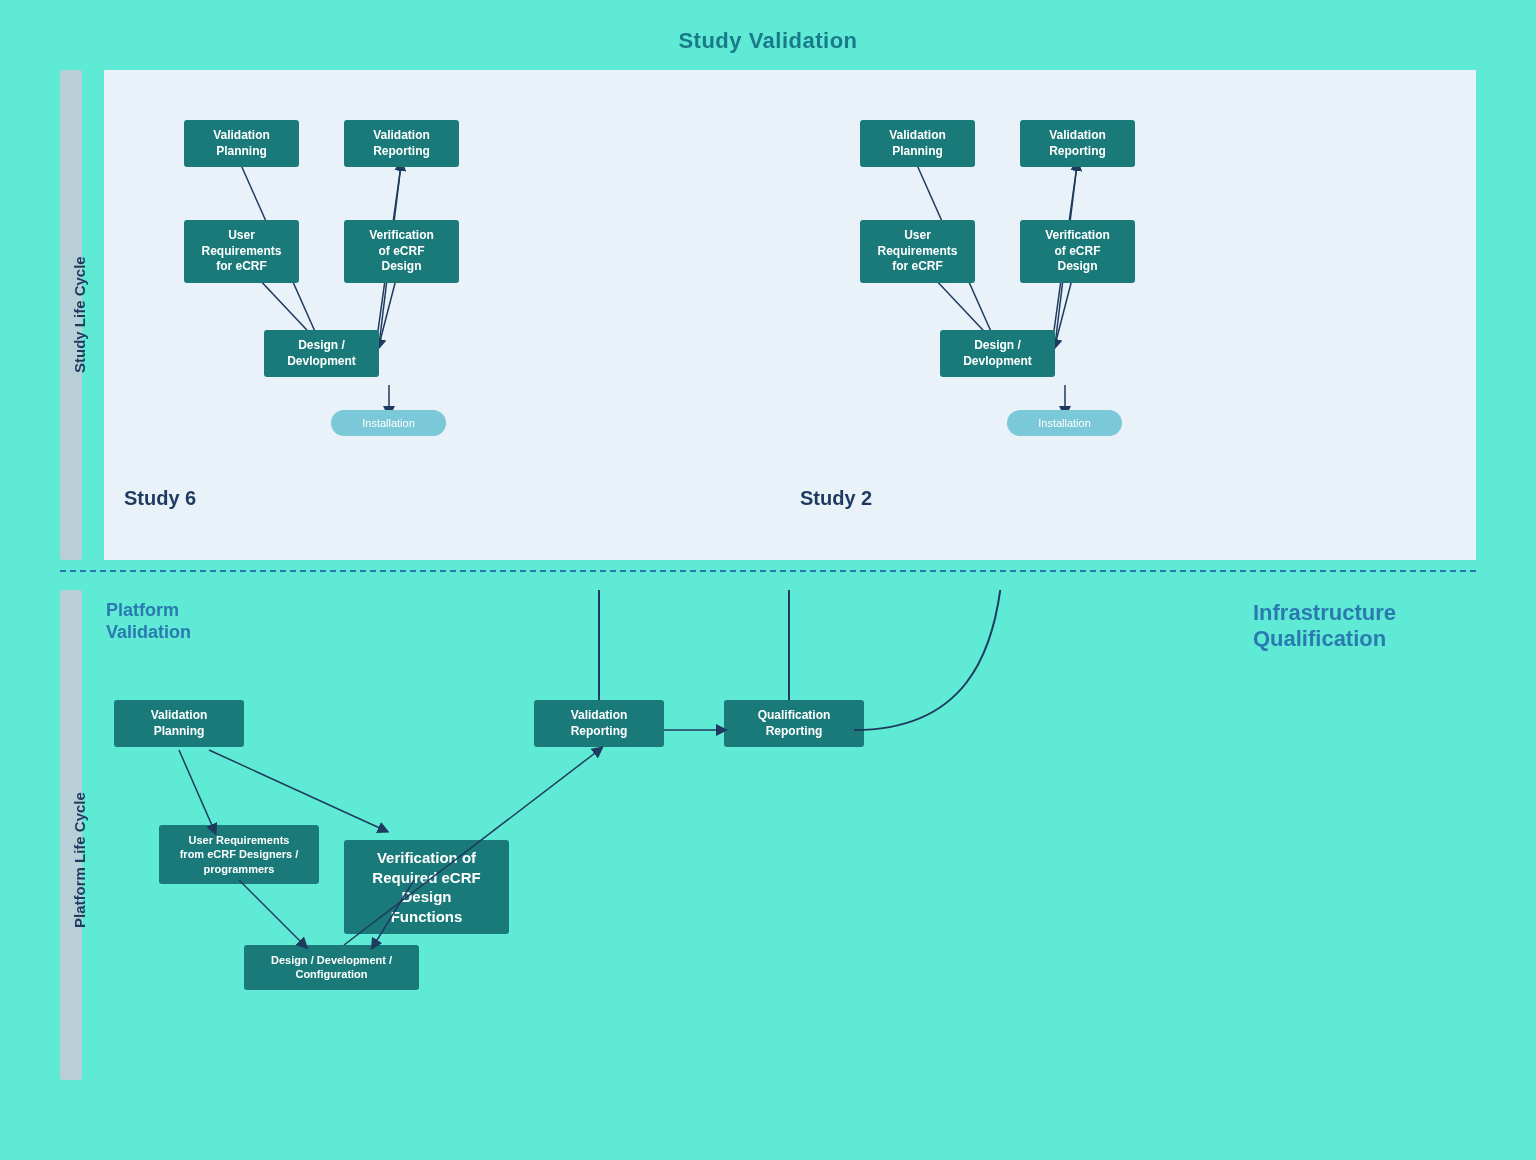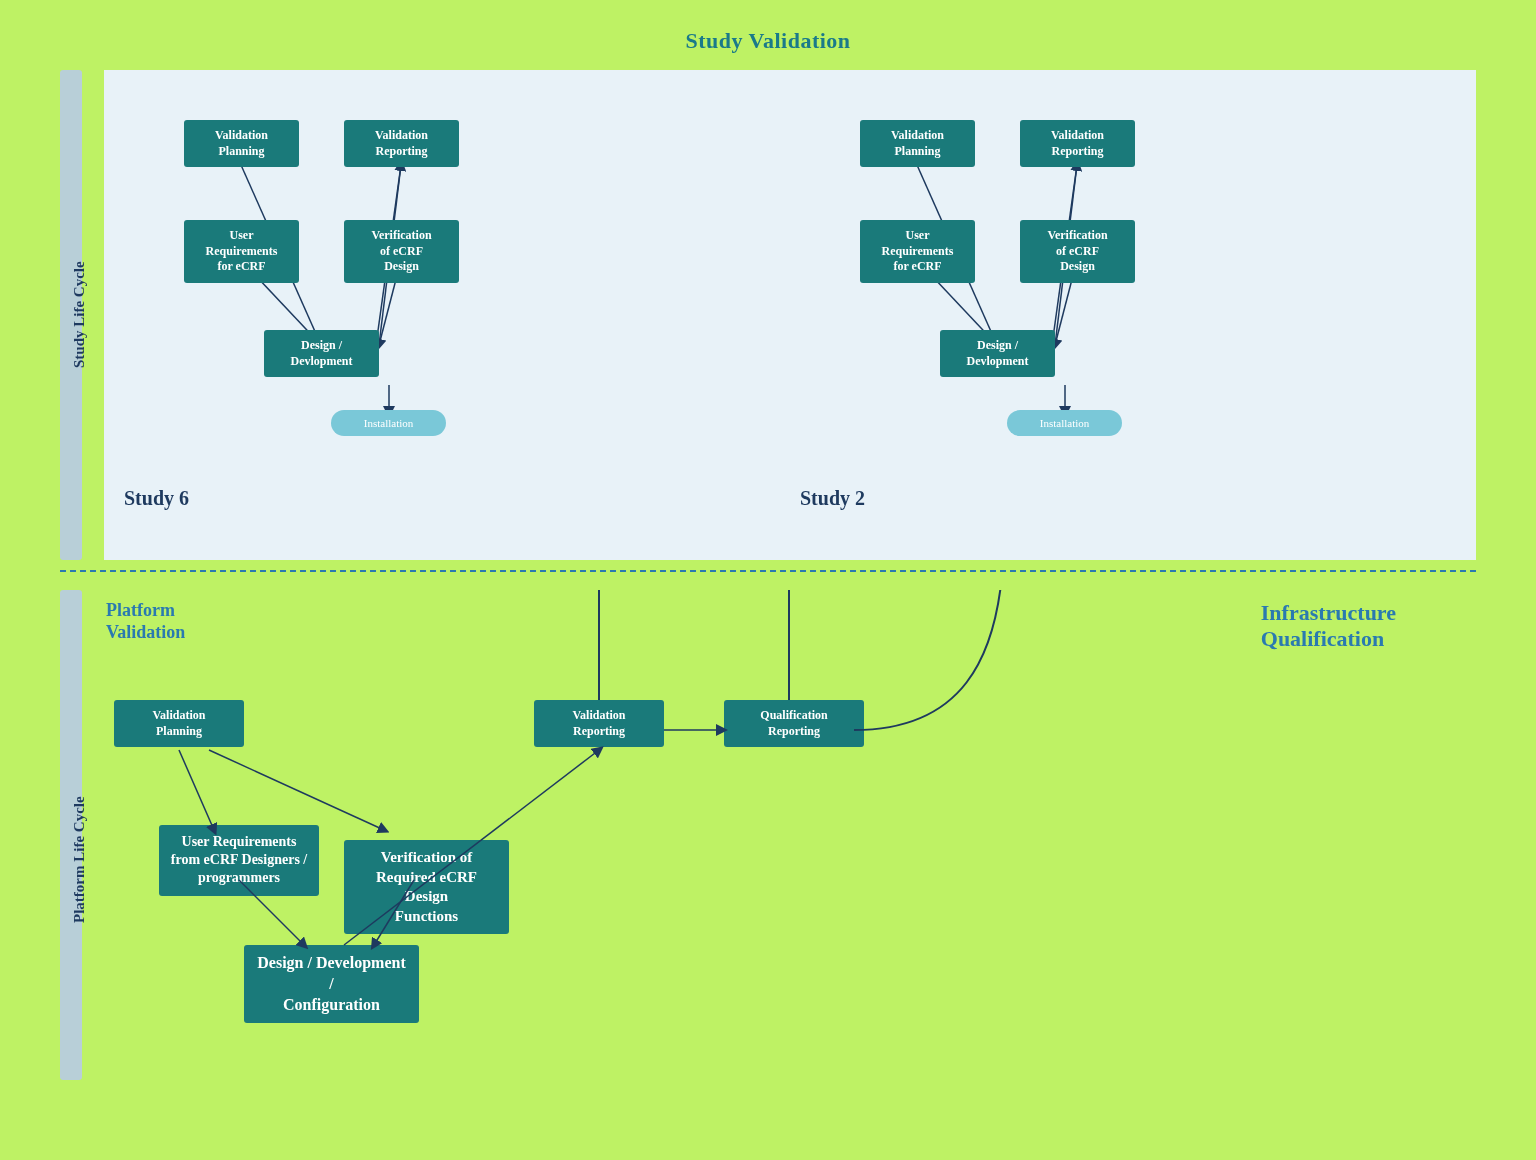--- a/index.html
+++ b/index.html
@@ -8,22 +8,21 @@
       font-family: Arial, sans-serif;
       width: 1536px;
       height: 1160px;
       overflow: hidden;
       position: relative;
     }
     .page-container {
       width: 1536px;
       height: 1160px;
       position: relative;
-      background: #bef264;
-      font-family: Liberation Serif, serif;
+      background: #5eead4;
     }
     .main-title {
       text-align: center;
       font-size: 22px;
       font-weight: bold;
       color: #1a7a8a;
       padding-top: 28px;
       letter-spacing: 0.5px;
     }
 
@@ -320,22 +319,22 @@
         <path d="M685 110 L685 -80 L685 -80 L870 -80" stroke="#1e3a5f" stroke-width="2" fill="none" marker-end="url(#arrowBU)"></path>
 
         <path d="M750 140 C850 140 900 80 900 -60 L900 -80 L1120 -80" stroke="#1e3a5f" stroke-width="2" fill="none" marker-end="url(#arrowBU)"></path>
       </svg>
 
       <div class="platform-label">Platform<br>Validation</div>
 
       <div class="infra-label">Infrastructure<br>Qualification</div>
 
       <div class="node p-vp" style="position:absolute; width:130px; left:10px; top:110px;">Validation<br>Planning</div>
-      <div class="node p-ur" style="position:absolute; width:160px; left:55px; top:235px; font-size:14px;">User Requirements<br>from eCRF Designers /<br>programmers</div>
+      <div class="node p-ur" style="position:absolute; width:160px; left:55px; top:235px; font-size:11px;">User Requirements<br>from eCRF Designers /<br>programmers</div>
       <div class="node p-ve" style="position:absolute; width:165px; left:240px; top:235px; font-size:15px;margin-top:15px;">Verification of<br>Required eCRF Design<br>Functions</div>
-      <div class="node p-dd" style="position:absolute; width:175px; left:140px; top:355px; font-size:16px;">Design / Development /<br>Configuration</div>
+      <div class="node p-dd" style="position:absolute; width:175px; left:140px; top:355px; font-size:11px;">Design / Development /<br>Configuration</div>
       <div class="node p-vr" style="position:absolute; width:130px; left:430px; top:110px;">Validation<br>Reporting</div>
       <div class="node p-qr" style="position:absolute; width:140px; left:620px; top:110px; background:#1a7a7a;">Qualification<br>Reporting</div>
 
     </div>
   </div>
 
 </div>
 
 </body></html>

